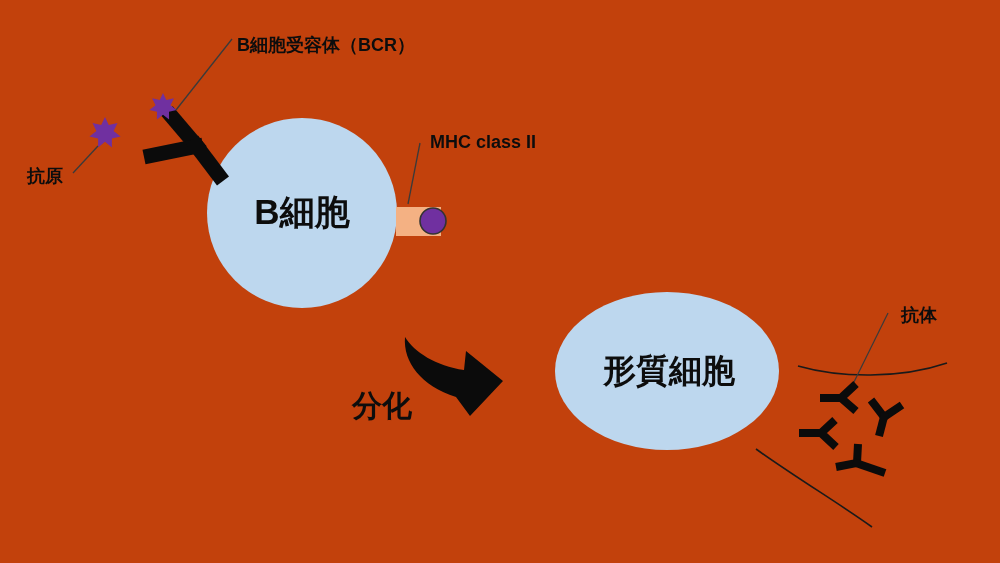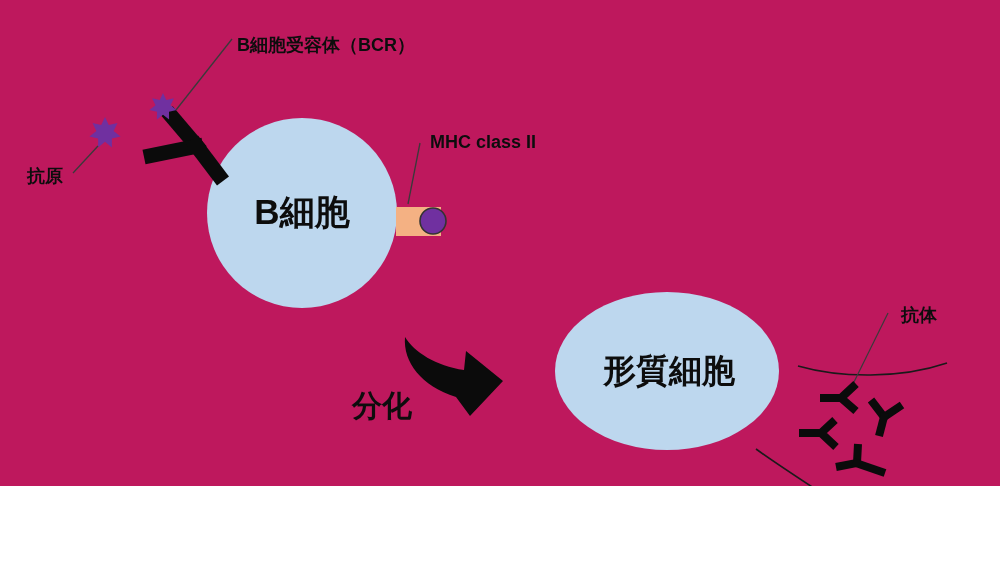--- a/index.html
+++ b/index.html
@@ -3,22 +3,22 @@
 <meta charset="utf-8">
 <style>
   html, body {
     margin: 0;
     padding: 0;
     background: #ffffff;
   }
   .canvas {
     position: relative;
     width: 1000px;
-    height: 486px;
-    background: #be185d;
+    height: 563px;
+    background: #c2410c;
     overflow: hidden;
     font-family: "Liberation Sans", "DejaVu Sans", sans-serif;
   }
   svg text {
     font-family: "Liberation Sans", "DejaVu Sans", sans-serif;
     font-weight: bold;
     fill: #0d0d0d;
   }
   .lbl-small { font-size: 18px; }
   .lbl-mid   { font-size: 30px; }

